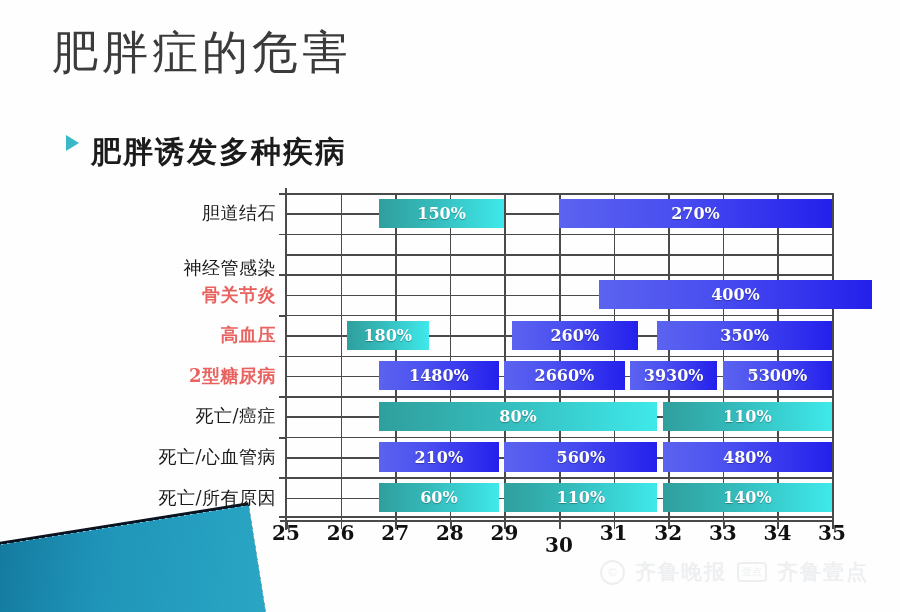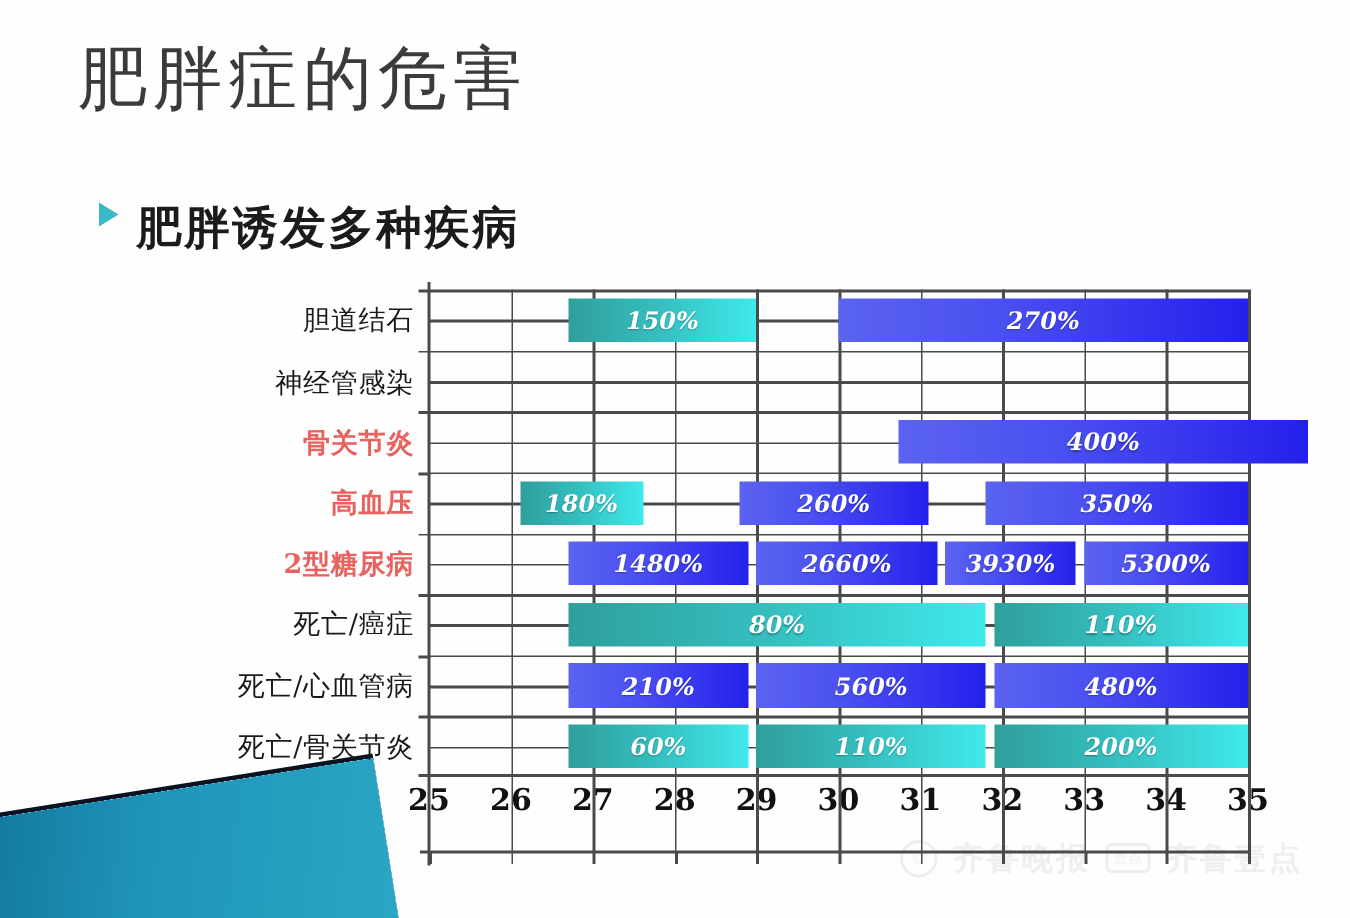--- a/index.html
+++ b/index.html
@@ -40,21 +40,21 @@
     font-size:30px;
     letter-spacing:2px;
     color:#1b1b1b;
     white-space:nowrap;
   }
 
   
   .chart{
     position:absolute;
     left:286px;top:193px;
-    width:546px;height:375px;font-style:italic;
+    width:546px;height:328px;
   }
   
   .grid{position:absolute;inset:0;pointer-events:none;z-index:1;}
   .vline{position:absolute;top:0;bottom:0;width:1.6px;background:#4a4a4a;}
   .hline{position:absolute;left:0;right:0;height:1.6px;background:#4a4a4a;}
   .axis-left{position:absolute;left:-1px;top:-5px;bottom:-9px;width:2.4px;background:#4a4a4a;z-index:4;}
   .axis-bottom{position:absolute;left:-6px;right:0;bottom:-1px;height:2.4px;background:#4a4a4a;z-index:4;}
   .tick{position:absolute;bottom:-8px;width:1.8px;height:8px;background:#4a4a4a;z-index:4;}
   .ltick{position:absolute;left:-7px;width:8px;height:1.8px;background:#4a4a4a;z-index:4;}
 
@@ -150,27 +150,27 @@
 
   <div class="title">肥胖症的危害</div>
 
   <div class="subtitle-row">
     <div class="bullet"></div>
     <div class="subtitle">肥胖诱发多种疾病</div>
   </div>
 
   <div class="ylabels" id="ylabels">
       <div class="ylabel" style="top: 20.3125px;">胆道结石</div>
-      <div class="ylabel" style="top: 62px;">神经管感染</div>
+      <div class="ylabel" style="top: 75px;">神经管感染</div>
       <div class="ylabel red" style="top: 101.562px;">骨关节炎</div>
       <div class="ylabel red" style="top: 142.188px;">高血压</div>
       <div class="ylabel red" style="top: 182.812px;">2型糖尿病</div>
       <div class="ylabel" style="top: 223.438px;">死亡/癌症</div>
       <div class="ylabel" style="top: 264.062px;">死亡/心血管病</div>
-      <div class="ylabel" style="top: 304.688px;">死亡/骨关节炎</div>
+      <div class="ylabel" style="top: 304.688px;">死亡/所有原因</div>
     </div>
 
   <div class="chart" id="chart">
     <div class="grid" id="grid">
         <div class="vline" style="left: 54.6px;"></div>
         <div class="vline" style="left: 109.2px;"></div>
         <div class="vline" style="left: 163.8px;"></div>
         <div class="vline" style="left: 218.4px;"></div>
         <div class="vline" style="left: 273px;"></div>
         <div class="vline" style="left: 327.6px;"></div>
@@ -200,42 +200,42 @@
         <div class="row" style="top: 5.6875px; height: 29.25px;">
           <div class="bar teal" style="left: 92.82px; width: 125.58px;">150%</div>
           <div class="bar blue" style="left: 273px; width: 273px;">270%</div>
         </div>
         <div class="row" style="top: 46.3125px; height: 29.25px;"></div>
         <div class="row" style="top: 86.9375px; height: 29.25px;">
           <div class="bar blue" style="left: 283px; width: 273px; margin-left: 30px;">400%</div>
         </div>
         <div class="row" style="top: 127.562px; height: 29.25px;">
           <div class="bar teal" style="left: 32.76px; width: 81.9px; margin-left: 28px;">180%</div>
-          <div class="bar blue" style="left: 207px; width: 125.58px;">260%</div>
+          <div class="bar blue" style="left: 226px; width: 125.58px;">260%</div>
           <div class="bar blue" style="left: 371.28px; width: 174.72px;">350%</div>
         </div>
         <div class="row" style="top: 168.188px; height: 29.25px;">
           <div class="bar blue" style="left: 92.82px; width: 120.12px;">1480%</div>
           <div class="bar blue" style="left: 218.4px; width: 120.12px;">2660%</div>
           <div class="bar blue" style="left: 343.98px; width: 87.36px;">3930%</div>
           <div class="bar blue" style="left: 436.8px; width: 109.2px;">5300%</div>
         </div>
         <div class="row" style="top: 208.812px; height: 29.25px;">
           <div class="bar teal" style="left: 92.82px; width: 278.46px;">80%</div>
           <div class="bar teal" style="left: 376.74px; width: 169.26px;">110%</div>
         </div>
         <div class="row" style="top: 249.438px; height: 29.25px;">
           <div class="bar blue" style="left: 92.82px; width: 120.12px;">210%</div>
           <div class="bar blue" style="left: 218.4px; width: 152.88px;">560%</div>
           <div class="bar blue" style="left: 376.74px; width: 169.26px;">480%</div>
         </div>
         <div class="row" style="top: 290.062px; height: 29.25px;">
           <div class="bar teal" style="left: 92.82px; width: 120.12px;">60%</div>
           <div class="bar teal" style="left: 218.4px; width: 152.88px;">110%</div>
-          <div class="bar teal" style="left: 376.74px; width: 169.26px;">200%</div>
+          <div class="bar teal" style="left: 376.74px; width: 169.26px;">140%</div>
         </div>
       </div>
     <div class="axis-left"></div>
     <div class="axis-bottom"></div>
   <div class="tick" style="left: 0px;"></div>
       <div class="tick" style="left: 54.6px;"></div>
       <div class="tick" style="left: 109.2px;"></div>
       <div class="tick" style="left: 163.8px;"></div>
       <div class="tick" style="left: 218.4px;"></div>
       <div class="tick" style="left: 273px;"></div>
@@ -254,21 +254,21 @@
       <div class="ltick" style="top: 284.375px;"></div>
       <div class="ltick" style="top: 323px;"></div>
     </div>
 
   <div class="xlabels" id="xlabels">
       <div class="xlabel" style="left: 0px;">25</div>
       <div class="xlabel" style="left: 54.6px;">26</div>
       <div class="xlabel" style="left: 109.2px;">27</div>
       <div class="xlabel" style="left: 163.8px;">28</div>
       <div class="xlabel" style="left: 218.4px;">29</div>
-      <div class="xlabel" style="left: 273px;">30</div>
+      <div class="xlabel" style="left: 273px; margin-top: 12px;">30</div>
       <div class="xlabel" style="left: 327.6px;">31</div>
       <div class="xlabel" style="left: 382.2px; text-align: center;">32</div>
       <div class="xlabel" style="left: 436.8px;">33</div>
       <div class="xlabel" style="left: 491.4px;">34</div>
       <div class="xlabel" style="left: 546px;">35</div>
     </div>
 
   <div class="edge-glyph" id="edge1" style="top:232px;">发</div>
   <div class="edge-glyph" id="edge2" style="top:318px;">之</div>
 

